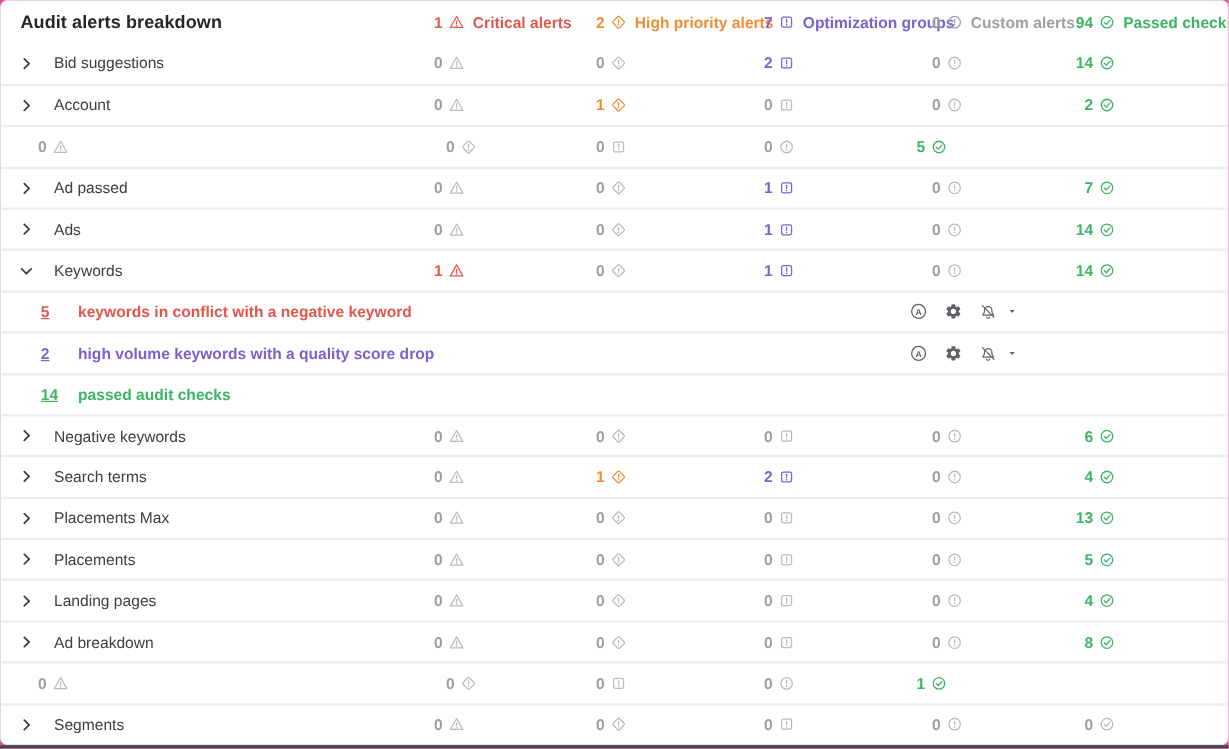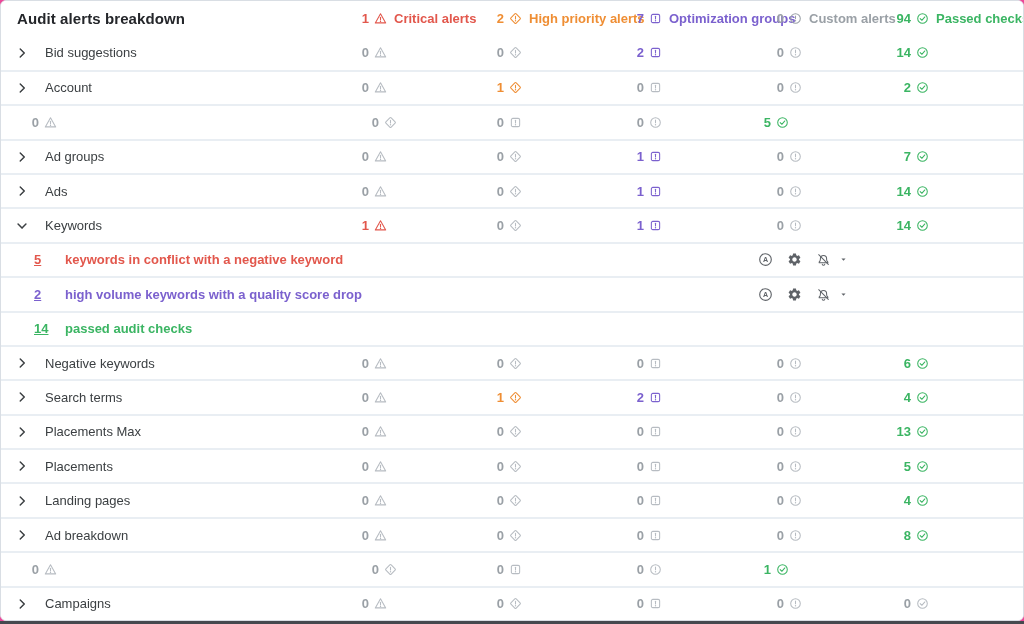--- a/index.html
+++ b/index.html
@@ -274,21 +274,21 @@
             </span>
           </div>
         </div>
         <div class="row">
           <div class="cell name-cell">
             <span class="chevron">
               <svg viewBox="0 0 16 16">
                 <path d="M6 3.5 10.6 8 6 12.5" fill="none" stroke="currentColor" stroke-width="1.7" stroke-linecap="round" stroke-linejoin="round"></path>
               </svg>
             </span>
-            <span class="row-label">Ad groups</span>
+            <span class="row-label">Ad passed</span>
           </div>
           <div class="val-cell col-1">
             <span class="num" style="color: rgb(154, 160, 166);">0</span>
             <span class="cicon" style="color: rgb(183, 188, 194);">
               <svg viewBox="0 0 16 16">
                 <path d="M8 2.1 14.4 13.4 H1.6 Z" fill="none" stroke="currentColor" stroke-width="1.3" stroke-linejoin="round"></path>
                 <path d="M8 6.6v3.1" stroke="currentColor" stroke-width="1.3" stroke-linecap="round"></path>
                 <circle cx="8" cy="11.6" r=".85" fill="currentColor"></circle>
               </svg>
             </span>
@@ -924,21 +924,21 @@
             </span>
           </div>
         </div>
         <div class="row">
           <div class="cell name-cell">
             <span class="chevron">
               <svg viewBox="0 0 16 16">
                 <path d="M6 3.5 10.6 8 6 12.5" fill="none" stroke="currentColor" stroke-width="1.7" stroke-linecap="round" stroke-linejoin="round"></path>
               </svg>
             </span>
-            <span class="row-label">Campaigns</span>
+            <span class="row-label">Segments</span>
           </div>
           <div class="val-cell col-1">
             <span class="num" style="color: rgb(154, 160, 166);">0</span>
             <span class="cicon" style="color: rgb(183, 188, 194);">
               <svg viewBox="0 0 16 16">
                 <path d="M8 2.1 14.4 13.4 H1.6 Z" fill="none" stroke="currentColor" stroke-width="1.3" stroke-linejoin="round"></path>
                 <path d="M8 6.6v3.1" stroke="currentColor" stroke-width="1.3" stroke-linecap="round"></path>
                 <circle cx="8" cy="11.6" r=".85" fill="currentColor"></circle>
               </svg>
             </span>

